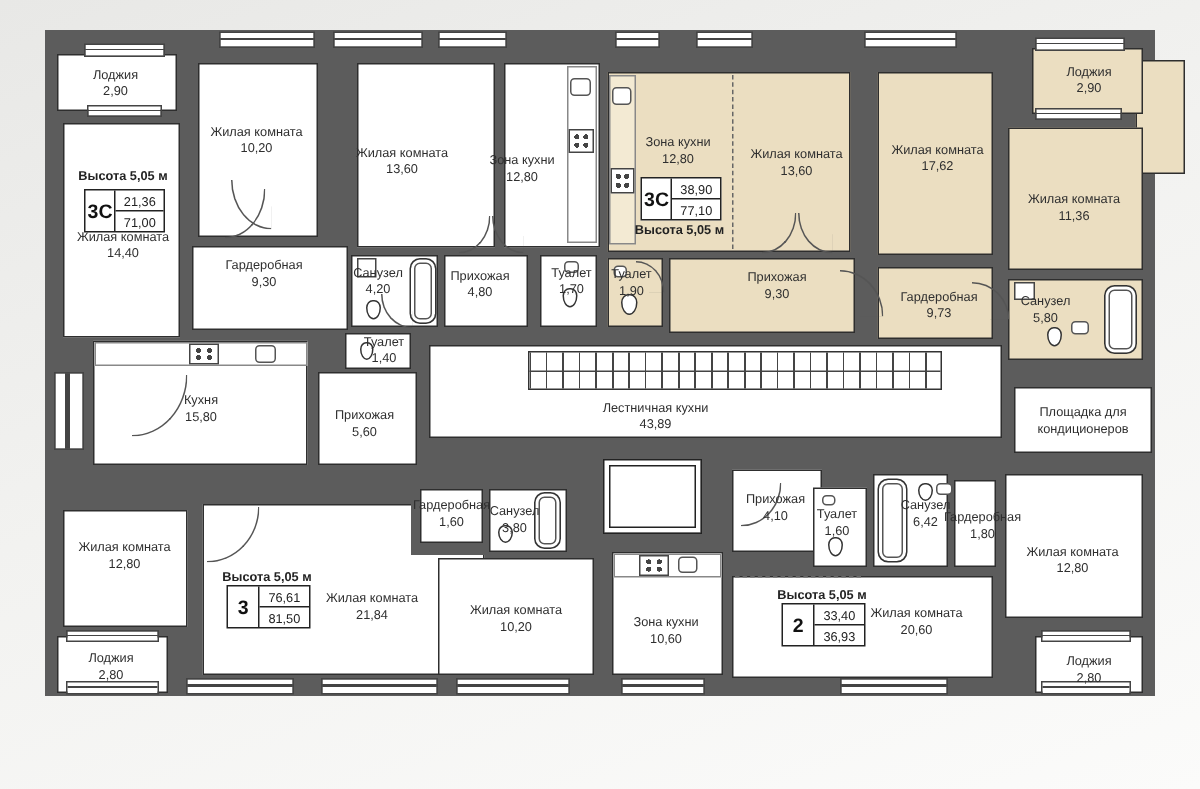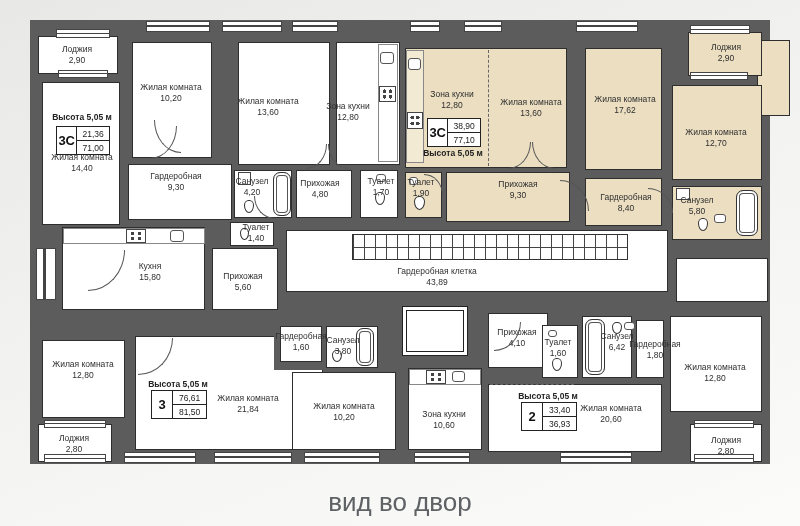--- a/index.html
+++ b/index.html
@@ -232,45 +232,48 @@
   <div class="lbl" style="left:625px;top:105px;">
       <span class="nm">Жилая комната</span>
       <span class="ar">17,62</span>
     </div>
   <div class="lbl" style="left:726px;top:53px;">
       <span class="nm">Лоджия</span>
       <span class="ar">2,90</span>
     </div>
   <div class="lbl" style="left:716px;top:138px;">
       <span class="nm">Жилая комната</span>
-      <span class="ar">12,70</span>
+      <span class="ar">11,36</span>
     </div>
   <div class="lbl" style="left:626px;top:203px;">
       <span class="nm">Гардеробная</span>
-      <span class="ar">8,40</span>
+      <span class="ar">9,73</span>
     </div>
   <div class="lbl" style="left:697px;top:206px;">
       <span class="nm">Санузел</span>
       <span class="ar">5,80</span>
     </div>
-  <div class="lbl" style="left:150px;top:272px;">
+  <div class="lbl" style="left:134px;top:272px;">
       <span class="nm">Кухня</span>
       <span class="ar">15,80</span>
     </div>
   <div class="lbl" style="left:256px;top:233px;">
       <span class="nm">Туалет</span>
       <span class="ar">1,40</span>
     </div>
   <div class="lbl" style="left:243px;top:282px;">
       <span class="nm">Прихожая</span>
       <span class="ar">5,60</span>
     </div>
   <div class="lbl" style="left:437px;top:277px;">
-      <span class="nm">Гардеробная клетка</span>
+      <span class="nm">Лестничная кухни</span>
       <span class="ar">43,89</span>
+    </div>
+  <div class="lbl wrap" style="left:722px;top:280px;">
+      <span class="nm">Площадка для кондиционеров</span>
     </div>
   <div class="lbl" style="left:83px;top:370px;">
       <span class="nm">Жилая комната</span>
       <span class="ar">12,80</span>
     </div>
   <div class="lbl" style="left:74px;top:444px;">
       <span class="nm">Лоджия</span>
       <span class="ar">2,80</span>
     </div>
   <div class="lbl" style="left:248px;top:404px;">
@@ -348,14 +351,13 @@
   </div>
   <div class="hgt" style="left:548px;top:396px;">Высота 5,05 м</div>
   <div class="apt-box" style="left:521px;top:402px;width:54px;height:27px;">
     <div class="apt-type">2</div>
     <div class="apt-vals">
         <div class="v">33,40</div>
         <div class="v">36,93</div>
       </div>
   </div>
 
-  <div class="caption">вид во двор</div>
 </div>
 
 </body></html>

